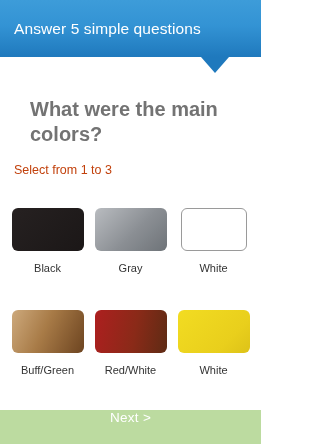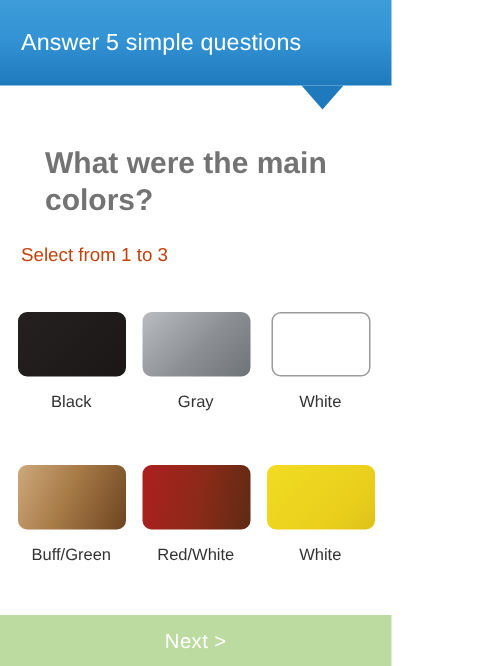--- a/index.html
+++ b/index.html
@@ -114,21 +114,21 @@
     line-height: 1;
     white-space: nowrap;
   }
 
   
   .footer {
     flex: 0 0 auto;
     height: 34px;
     background: #bcdba0;
     display: flex;
-    align-items: center;
+    align-items: flex-start;
     justify-content: center;
     cursor: pointer;
   }
   .footer-label {
     color: #ffffff;
     font-size: 13.5px;
     letter-spacing: 0.3px;
   }
 </style>
 </head>

